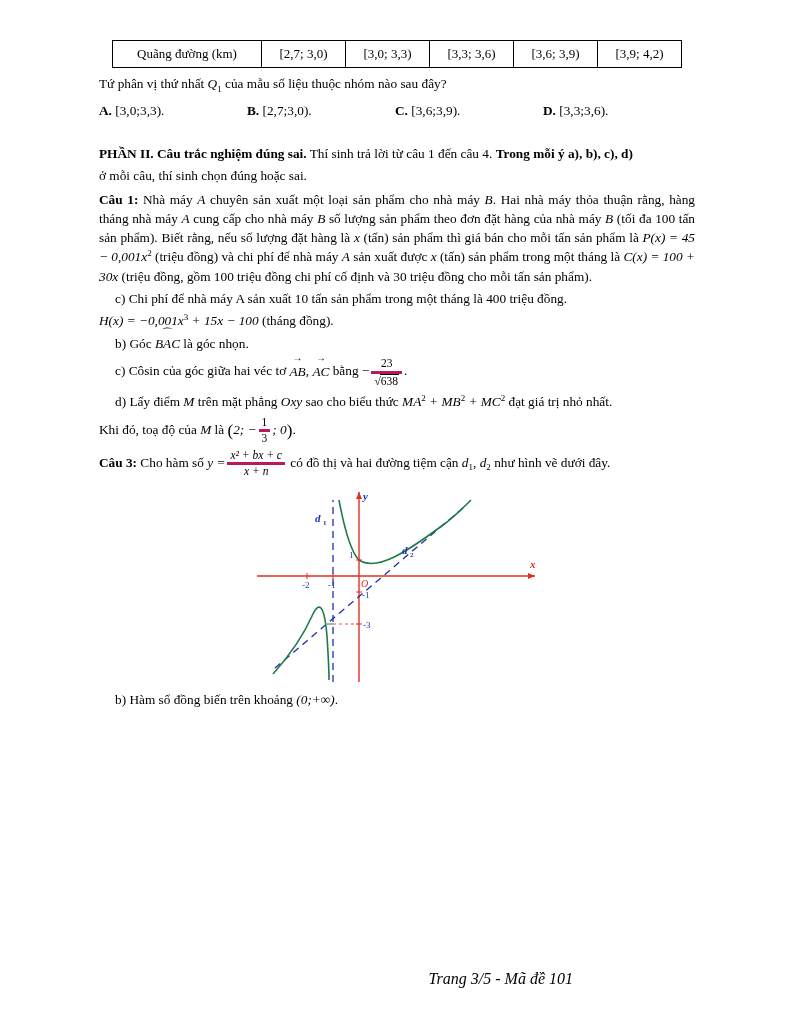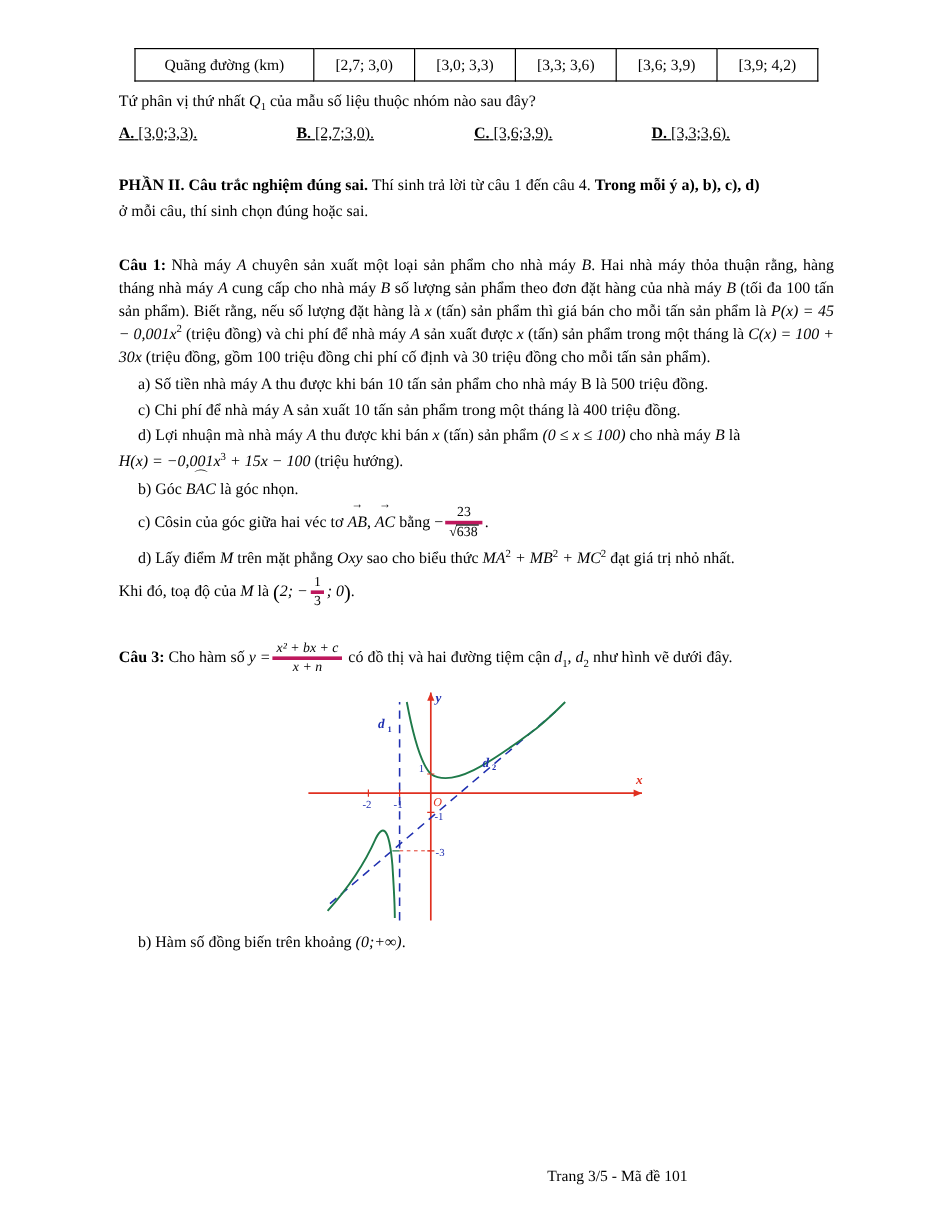--- a/index.html
+++ b/index.html
@@ -35,24 +35,24 @@
     padding:3px 4px;
     height:20px;
   }
   table.freq td.lbl{ width:140px; }
   .italic{font-style:italic;}
   .bold{font-weight:bold;}
   p{margin:0 0 3px 0;}
   .para{margin:0 0 2px 0;}
   .sub{vertical-align:sub;font-size:9px;}
   .sup{vertical-align:super;font-size:9px;}
-  .ans-row{margin:5px 0 2px 0; display:flex;text-decoration:underline;}
+  .ans-row{margin:5px 0 2px 0; display:flex;}
   .ans-row .cell{width:148px;}
   .sec-title{margin-top:24px;}
-  .q{margin-top:25px;}
+  .q{margin-top:4px;}
   .item{margin:2px 0 2px 0; padding-left:16px;}
   .item2{margin:4px 0 4px 0; padding-left:16px;}
   .frac{
     display:inline-block;
     vertical-align:middle;
     text-align:center;
     font-size:11.5px;
     line-height:1.15;
     margin:0 2px;
   }
@@ -95,21 +95,22 @@
   .graph-wrap{
     margin:8px auto 4px auto;
     width:300px;
     height:200px;
     position:relative;
   }
   .footer{
     position:absolute;
     right:99px;
     bottom:36px;
-    font-size:13px;
+    font-size:16px;
+    font-style:italic;
     text-align:center;
   }
   .bigparen{font-size:17px;vertical-align:-2px;}
 </style>
 </head>
 <body>
 
 <div class="page">
   <div class="content">
 
@@ -151,27 +152,23 @@
 
     <p class="sec-title">
       <span class="bold">PHẦN II. Câu trắc nghiệm đúng sai.</span><span> Thí sinh trả lời từ câu 1 đến câu 4. </span><span class="bold">Trong mỗi ý a), b), c), d)</span>
     </p>
     <p>ở mỗi câu, thí sinh chọn đúng hoặc sai.</p>
 
     <p class="q">
       <span class="bold">Câu 1:</span><span> Nhà máy </span><span class="italic">A</span><span> chuyên sản xuất một loại sản phẩm cho nhà máy </span><span class="italic">B</span><span>. Hai nhà máy thỏa thuận rằng, hàng tháng nhà máy </span><span class="italic">A</span><span> cung cấp cho nhà máy </span><span class="italic">B</span><span> số lượng sản phẩm theo đơn đặt hàng của nhà máy </span><span class="italic">B</span><span> (tối đa 100 tấn sản phẩm). Biết rằng, nếu số lượng đặt hàng là </span><span class="italic">x</span><span> (tấn) sản phẩm thì giá bán cho mỗi tấn sản phẩm là </span><span class="italic">P(x) = 45 − 0,001x</span><span class="sup">2</span><span> (triệu đồng) và chi phí để nhà máy </span><span class="italic">A</span><span> sản xuất được </span><span class="italic">x</span><span> (tấn) sản phẩm trong một tháng là </span><span class="italic">C(x) = 100 + 30x</span><span> (triệu đồng, gồm 100 triệu đồng chi phí cố định và 30 triệu đồng cho mỗi tấn sản phẩm).</span>
     </p>
 
-    <p class="item">a) Số tiền nhà máy A thu được khi bán 10 tấn sản phẩm cho nhà máy B là 500 triệu đồng.</p>
     <p class="item">c) Chi phí để nhà máy A sản xuất 10 tấn sản phẩm trong một tháng là 400 triệu đồng.</p>
-    <p class="item">
-      <span>d) Lợi nhuận mà nhà máy </span><span class="italic">A</span><span> thu được khi bán </span><span class="italic">x</span><span> (tấn) sản phẩm </span><span class="italic">(0 ≤ x ≤ 100)</span><span> cho nhà máy </span><span class="italic">B</span><span> là</span>
-    </p>
     <p class="para">
-      <span class="italic">H(x) = −0,001x</span><span class="sup">3</span><span class="italic"> + 15x − 100</span><span> (triệu hướng).</span>
+      <span class="italic">H(x) = −0,001x</span><span class="sup">3</span><span class="italic"> + 15x − 100</span><span> (tháng đồng).</span>
     </p>
 
 
 
     <p class="item2">
       <span>b) Góc </span><span class="anglearc">BAC</span><span> là góc nhọn.</span>
     </p>
 
     <p class="item2">
       <span>c) Côsin của góc giữa hai véc tơ </span><span class="vec">AB</span><span>, </span><span class="vec">AC</span><span> bằng </span><span>−</span><span class="frac"><span class="num">23</span><span class="den">√<span class="sqrt">638</span></span></span><span>.</span>

